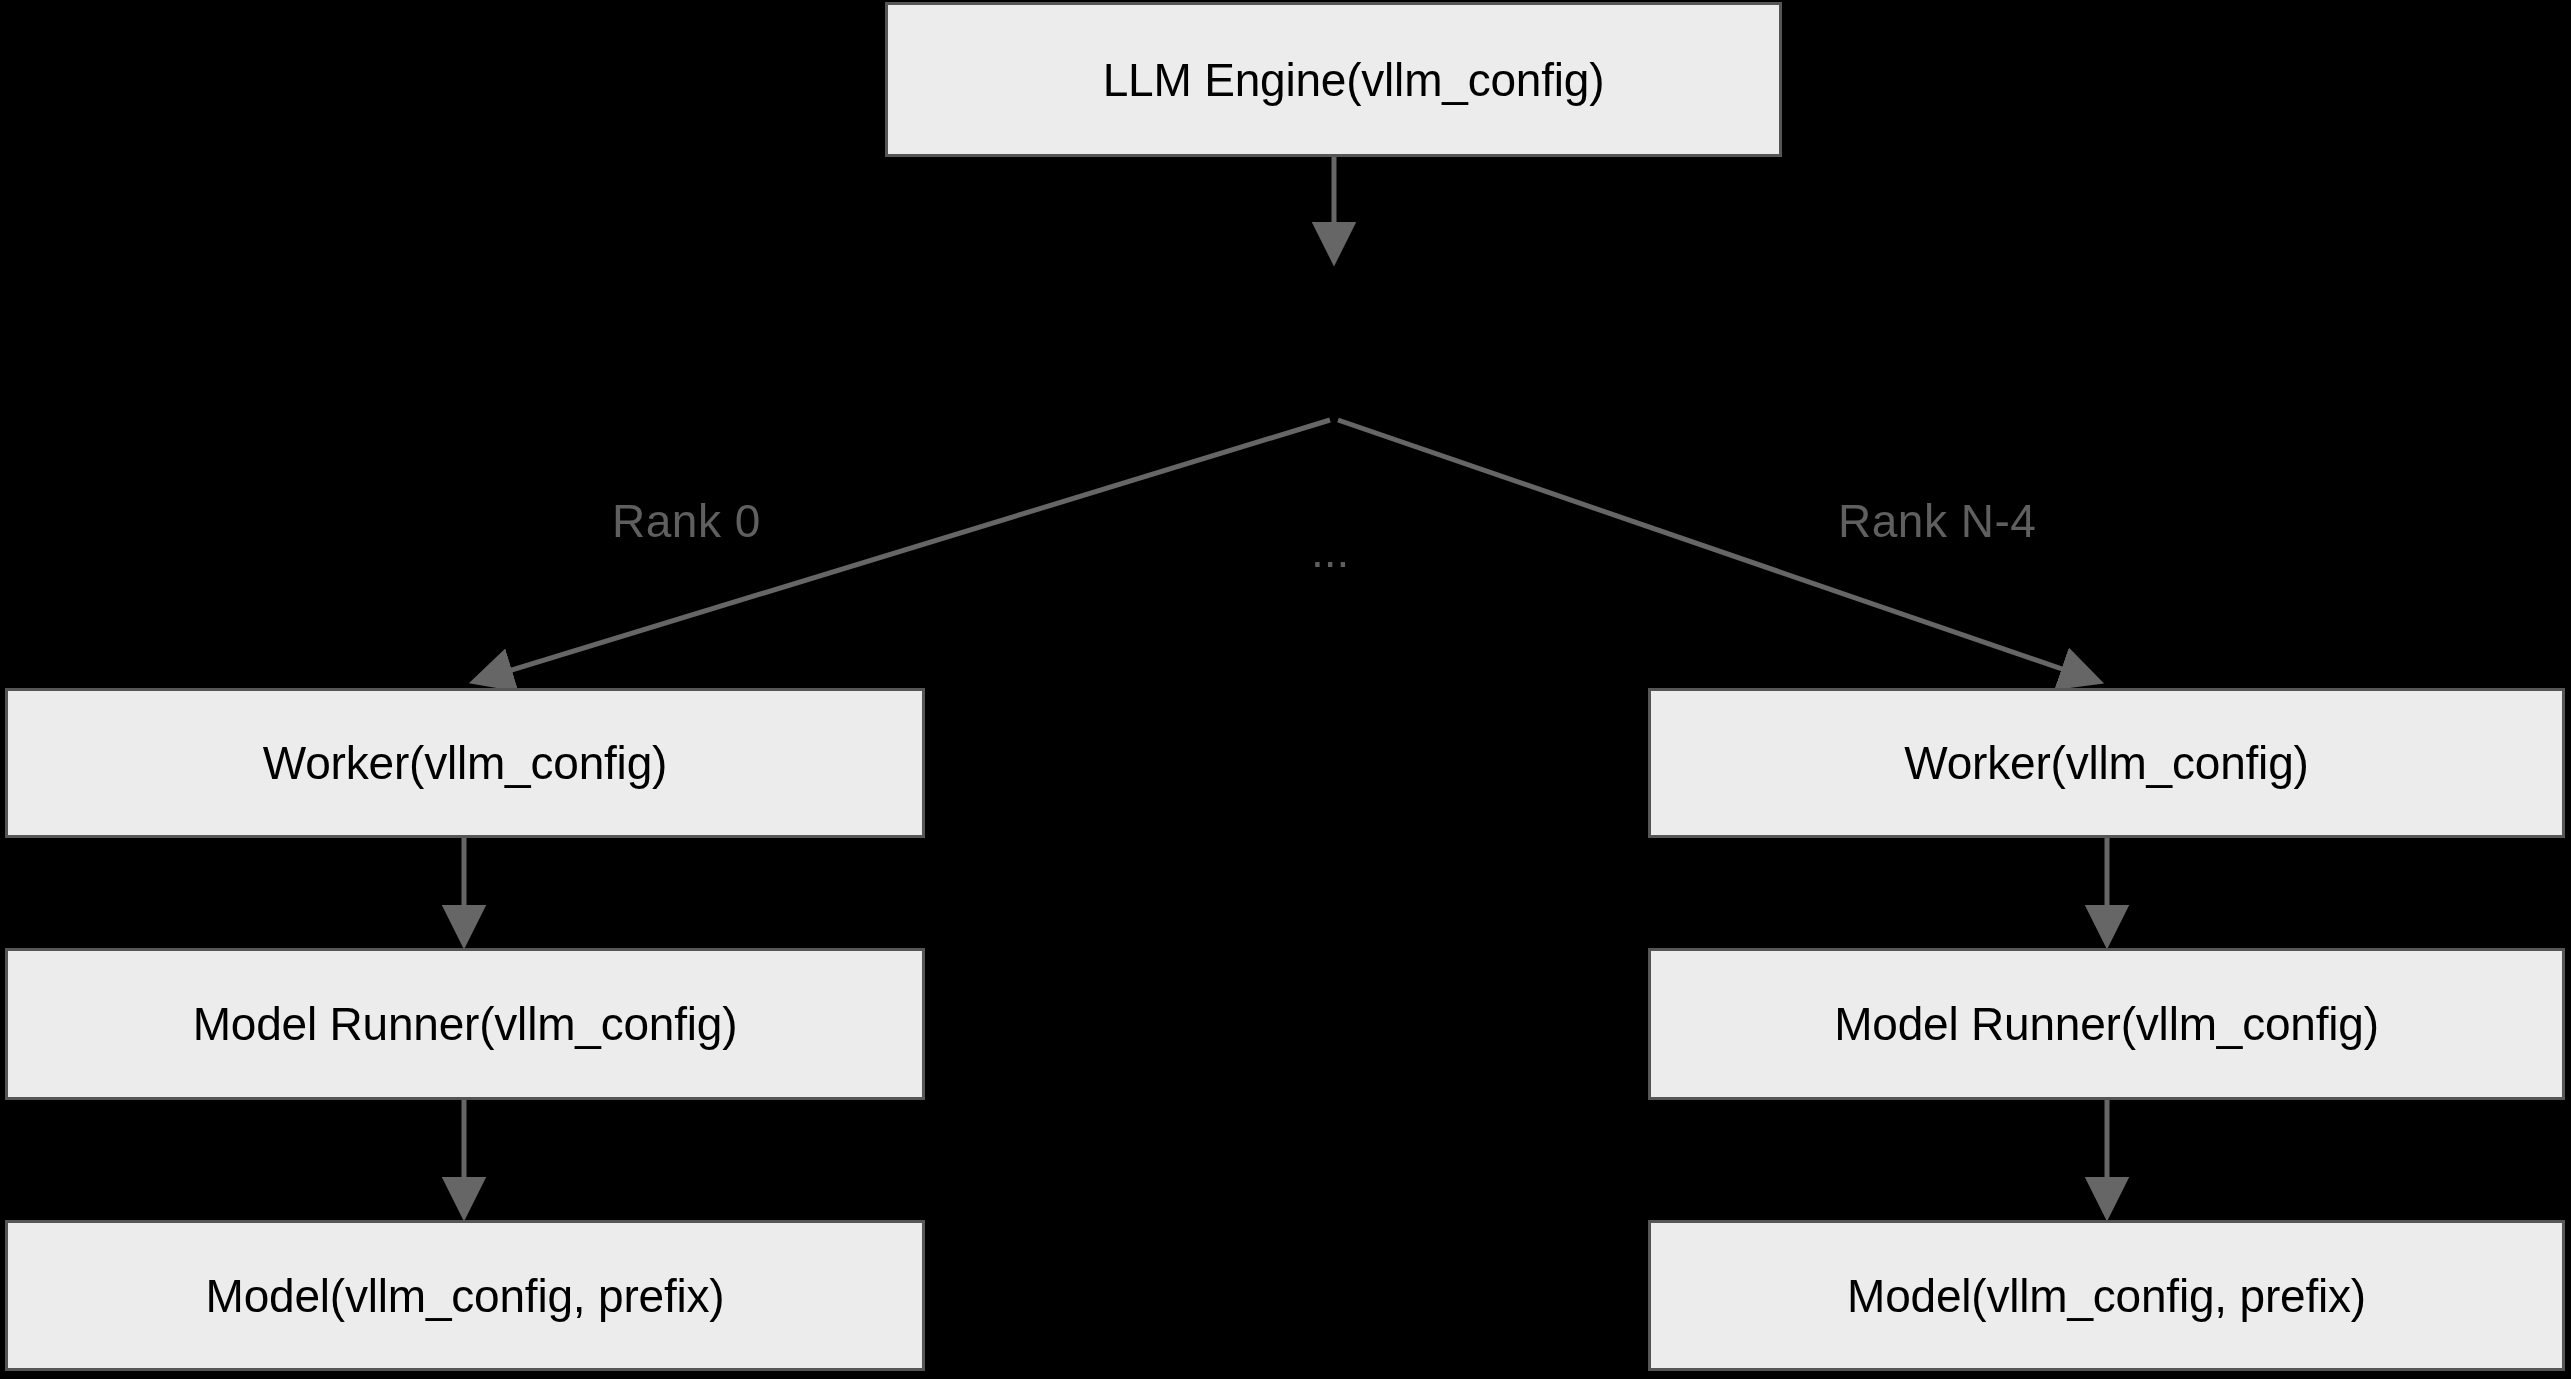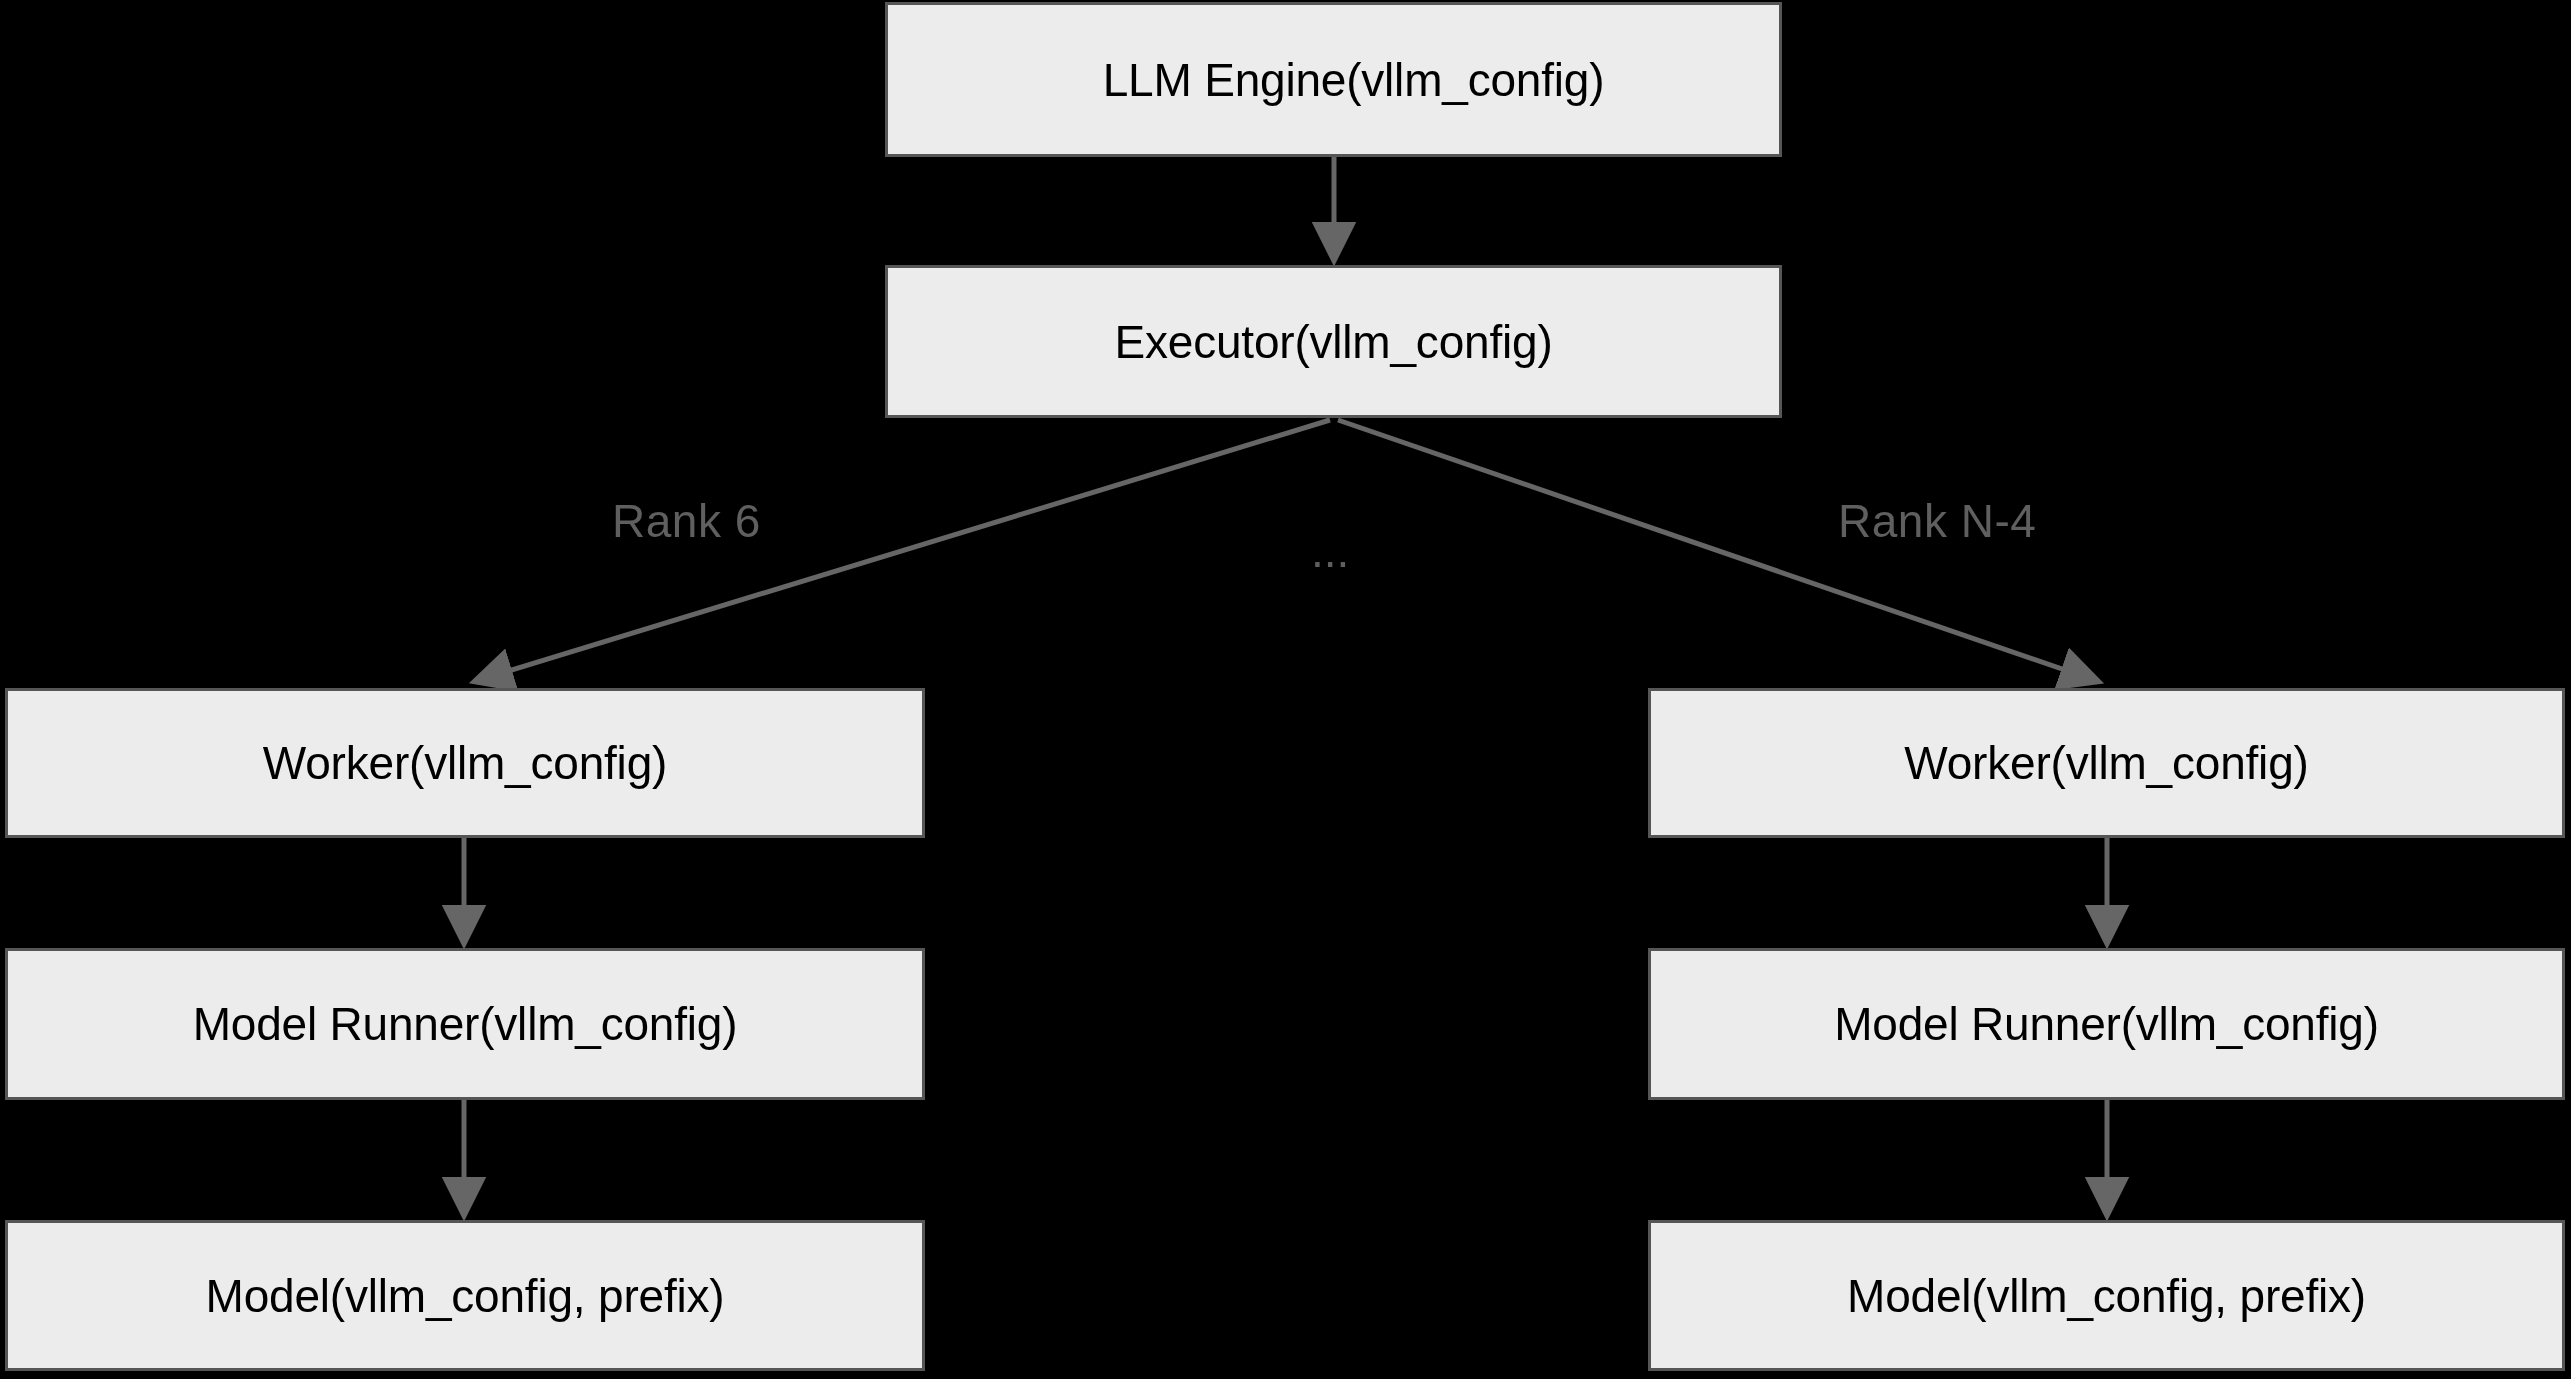--- a/index.html
+++ b/index.html
@@ -79,23 +79,20 @@
 
     <line x1="2107" y1="838" x2="2107" y2="942" stroke="#666666" stroke-width="5" marker-end="url(#ah)"></line>
 
     <line x1="2107" y1="1100" x2="2107" y2="1214" stroke="#666666" stroke-width="5" marker-end="url(#ah)"></line>
   </svg>
 
   <div class="node" id="n-engine">
     <span class="node-label">LLM Engine(vllm_config)</span>
   </div>
 
-  <div class="node" id="n-executor">
-    <span class="node-label">Executor(vllm_config)</span>
-  </div>
 
   <div class="node" id="n-worker-0">
     <span class="node-label">Worker(vllm_config)</span>
   </div>
 
   <div class="node" id="n-runner-0">
     <span class="node-label">Model Runner(vllm_config)</span>
   </div>
 
   <div class="node" id="n-model-0">
@@ -107,19 +104,19 @@
   </div>
 
   <div class="node" id="n-runner-n">
     <span class="node-label">Model Runner(vllm_config)</span>
   </div>
 
   <div class="node" id="n-model-n">
     <span class="node-label">Model(vllm_config, prefix)</span>
   </div>
 
-  <div class="edge-label" id="lbl-rank0">Rank 6</div>
+  <div class="edge-label" id="lbl-rank0">Rank 0</div>
 
   <div class="ellipsis-label" id="lbl-dots">...</div>
 
   <div class="edge-label" id="lbl-rankn">Rank N-4</div>
 
 </div>
 
 </body></html>

